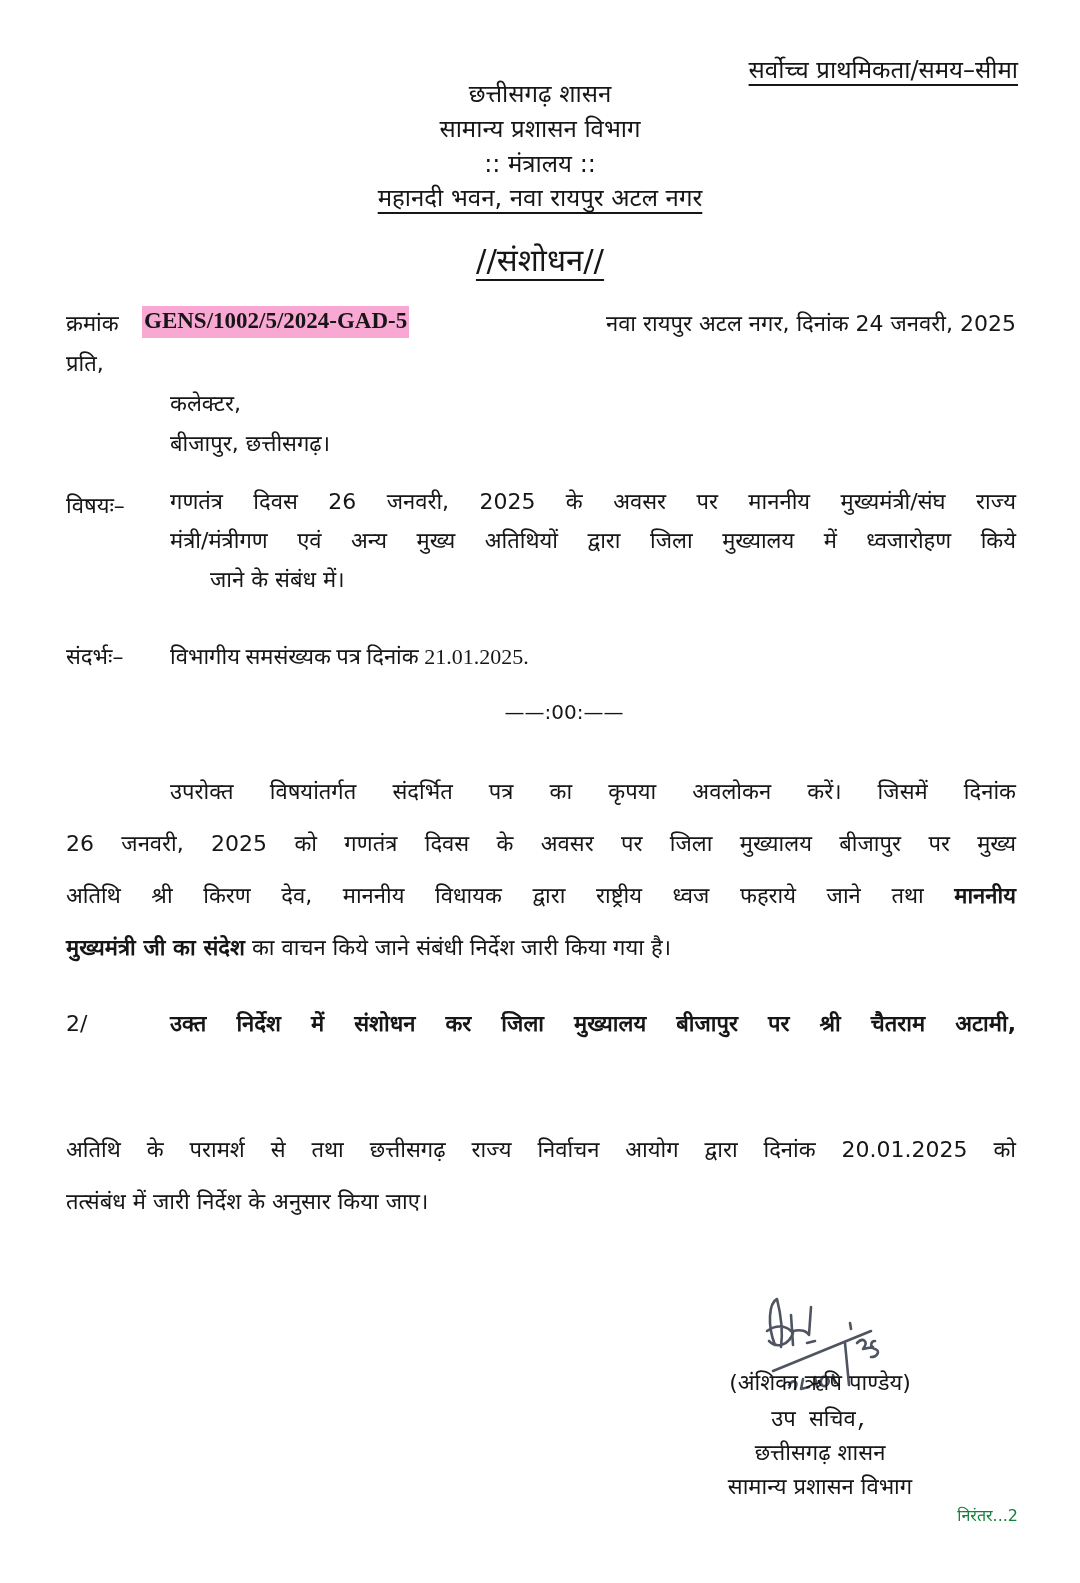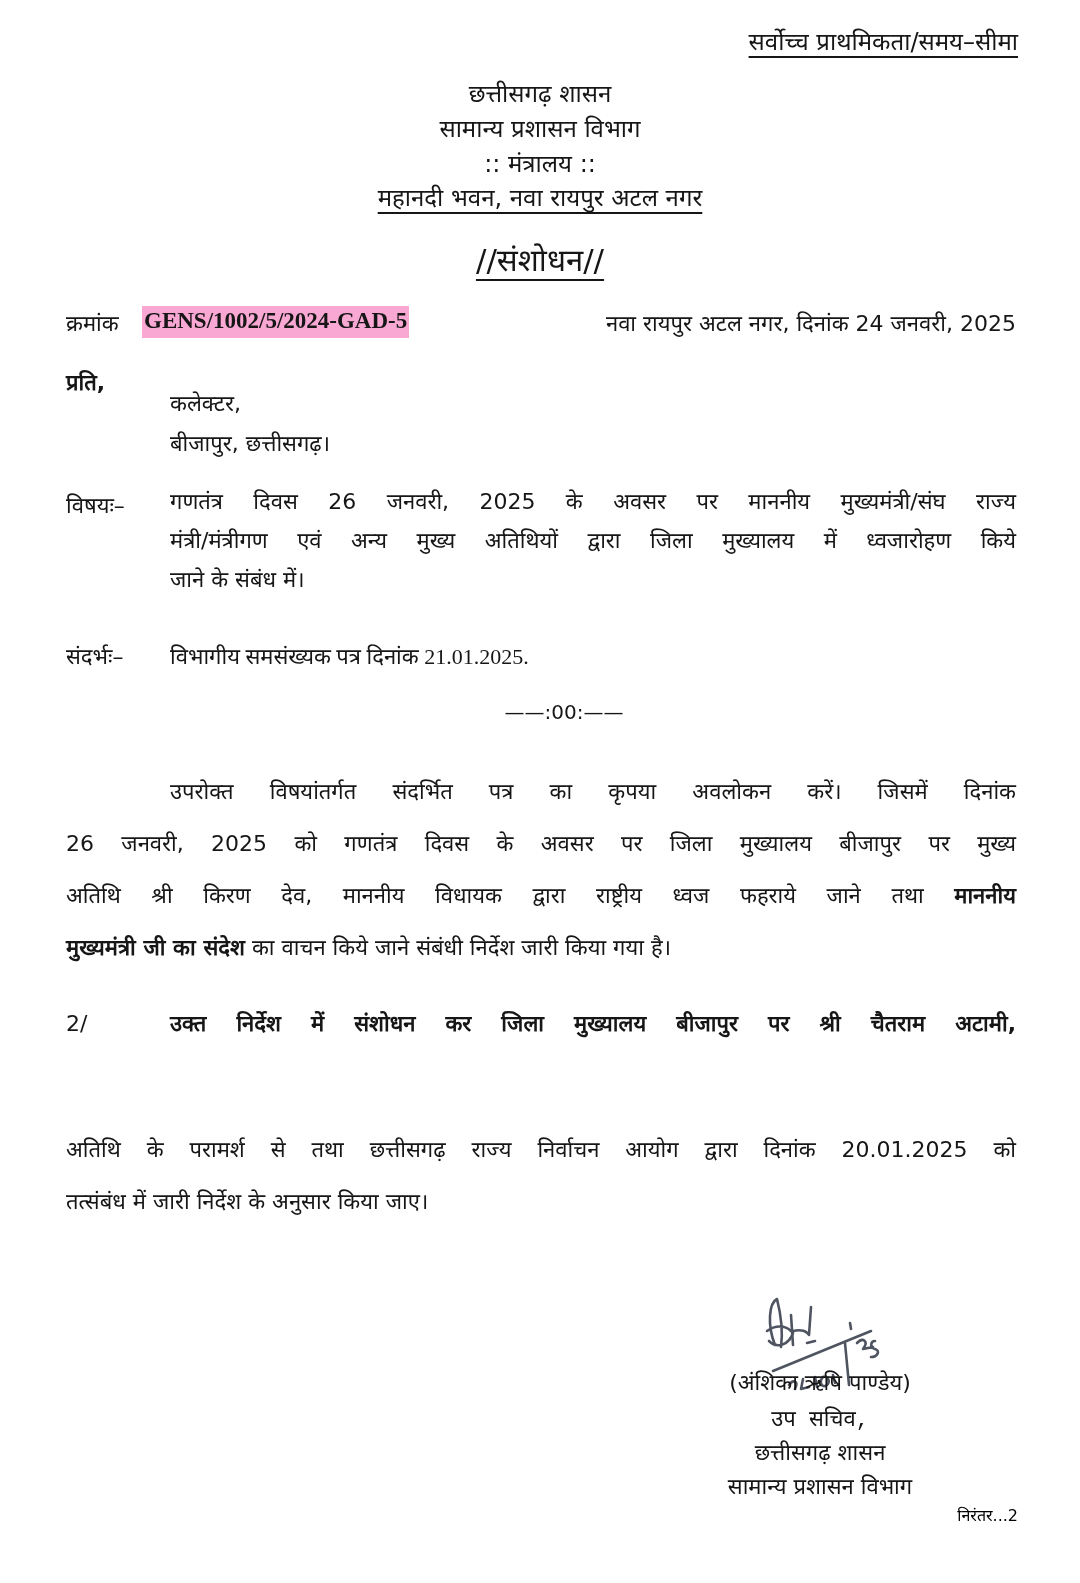--- a/index.html
+++ b/index.html
@@ -10,21 +10,21 @@
     body {
       width: 1080px;
       height: 1583px;
       position: relative;
       overflow: hidden;
       font-family: "DejaVu Sans", sans-serif;
       color: #161616;
     }
     .abs { position: absolute; white-space: nowrap; }
     .priority {
-      top: 24px;
+      top: 52px;
       right: 62px;
       font-size: 24px;
       text-decoration: underline;
       text-underline-offset: 6px;
       text-decoration-thickness: 2px;
     }
     .center-line {
       left: 0;
       width: 1080px;
       text-align: center;
@@ -51,33 +51,33 @@
     .ref-number {
       top: 306px;
       left: 142px;
       font-family: "Liberation Serif", serif;
       font-weight: bold;
       font-size: 23px;
       background: #f9a8d4;
       padding: 2px 2px 4px 2px;
     }
     .ref-date { top: 307px; right: 64px; }
-    .prati { top: 366px; left: 66px; font-weight: bold; }
+    .prati { top: 347px; left: 66px; }
     .addr1 { top: 387px; left: 170px; }
     .addr2 { top: 427px; left: 170px; }
 
     .label-col { left: 66px; }
     .text-col { left: 170px; width: 846px; }
     .justify {
       white-space: normal;
       text-align: justify;
       text-align-last: justify;
       line-height: 39px;
     }
-    .last { text-align-last: left; }
+    .last { text-align-last: left; margin-left: 40px; }
     .subject-label { top: 489px; }
     .subject-text { top: 482px; }
     .subject-line { height: 39px; display: block; }
     .ref-doc-label { top: 640px; }
     .ref-doc-text { top: 640px; font-family: Liberation Serif, serif; }
     .divider { top: 700px; left: 0; width: 1080px; text-align: center; font-size: 20px; margin-left: 24px; }
 
     .para {
       left: 66px;
       width: 950px;
@@ -106,21 +106,21 @@
       font-size: 22px;
     }
     .sig-name { top: 1366px; }
     .sig-desig { top: 1402px; font-family: Liberation Mono, monospace; }
     .sig-gov { top: 1436px; }
     .sig-dept { top: 1470px; }
     .continued {
       top: 1504px;
       right: 62px;
       font-size: 16px;
-      color: #000000;
+      color: #15803d;
     }
     .signature {
       position: absolute;
       left: 745px;
       top: 1285px;
       width: 150px;
       height: 110px;
     }
   </style>
 </head>

